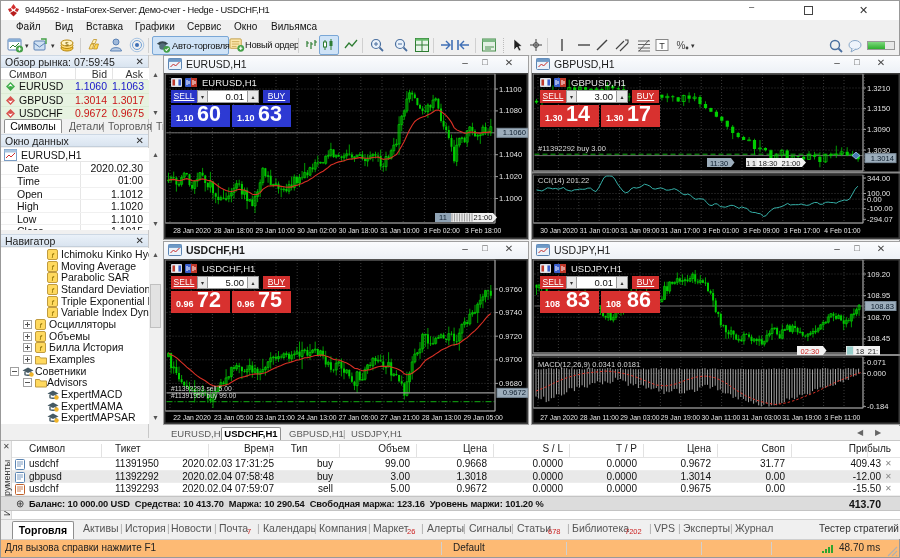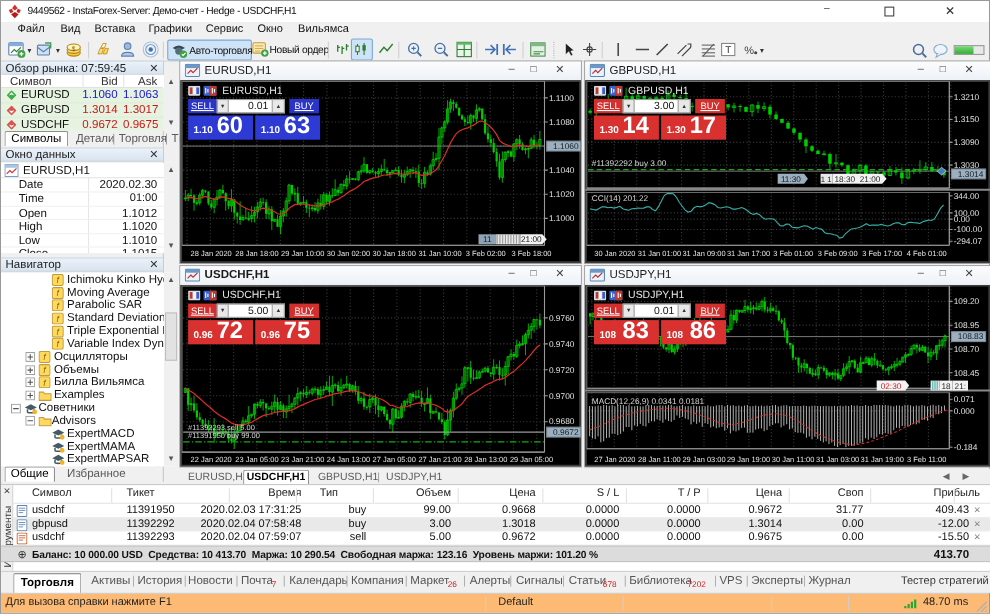--- a/index.html
+++ b/index.html
@@ -351,21 +351,21 @@
           </svg>
           <span class="abs" style="left:48px;top:81.6px;font-size:10.5px;color:#111">Объемы</span>
           <svg class="abs" style="left:22px;top:95.2px" width="9" height="9">
             <rect x="0.5" y="0.5" width="8" height="8" fill="#fff" stroke="#a0a0a0"></rect>
             <path d="M2 4.5h5M4.5 2v5" stroke="#555"></path>
           </svg>
           <svg class="abs" style="left:34px;top:94.2px" width="11" height="11">
             <rect x="0.5" y="0.5" width="10" height="10" rx="1.5" fill="#ffd95e" stroke="#c09b3f"></rect>
             <text x="5.5" y="8.5" font-size="8" font-style="italic" fill="#8a6d00" text-anchor="middle">f</text>
           </svg>
-          <span class="abs" style="left:48px;top:93.2px;font-size:10.5px;color:#111">Билла Вильямса</span>
+          <span class="abs" style="left:48px;top:93.2px;font-size:10.5px;color:#111">Билла История</span>
           <svg class="abs" style="left:22px;top:106.9px" width="9" height="9">
             <rect x="0.5" y="0.5" width="8" height="8" fill="#fff" stroke="#a0a0a0"></rect>
             <path d="M2 4.5h5M4.5 2v5" stroke="#555"></path>
           </svg>
           <svg class="abs" style="left:34px;top:105.9px" width="12" height="11">
             <path d="M0.5 2.5h4l1 1.5h6v6h-11z" fill="#ffd95e" stroke="#c09b3f"></path>
           </svg>
           <span class="abs" style="left:48px;top:104.9px;font-size:10.5px;color:#111">Examples</span>
           <svg class="abs" style="left:9px;top:118.5px" width="9" height="9">
             <rect x="0.5" y="0.5" width="8" height="8" fill="#fff" stroke="#a0a0a0"></rect>
@@ -405,24 +405,20 @@
           <span class="abs" style="left:60px;top:163.1px;font-size:10.5px;color:#111">ExpertMAPSAR</span>
           <svg class="abs" style="left:46px;top:175.8px" width="12" height="11">
             <path d="M0.5 4.5 L6 1.5 L11.5 4.5 L6 7 Z" fill="#455a64"></path>
             <path d="M3 6v2.5c0 1 6 1 6 0V6" fill="none" stroke="#455a64" stroke-width="1.4"></path>
             <circle cx="9.5" cy="8.5" r="2.2" fill="#f0b429"></circle>
           </svg>
           <span class="abs" style="left:60px;top:174.8px;font-size:10.5px;color:#111">ExpertMAPSARSizeOptim</span>
         </div>
  </div>
 
- <div class="abs" style="left:0;top:369px;width:161px;height:14px;">
-  <div class="tab-act" style="left:3px;top:0px;width:46px;height:14px;line-height:13px;">Общие</div>
-  <span class="tab-in" style="left:60px;top:1px">Избранное</span>
- </div>
 </div>
 <div class="cw" style="left:162px;top:54px;width:366px;height:185px;">
  <div class="cwt">
         <svg class="ic" width="14" height="13">
           <rect x="0.5" y="0.5" width="13" height="11" rx="1" fill="#eaf2fa" stroke="#5b84b2"></rect>
           <rect x="0.5" y="0.5" width="13" height="3.4" fill="#6d98c5"></rect>
           <path d="M2.5 9 L5.5 6 L7.5 8 L11.5 4" stroke="#c62828" fill="none"></path>
         </svg>
  <span class="tx" style="">EURUSD,H1</span>
  <span class="bt" style="right:56px">–</span>

